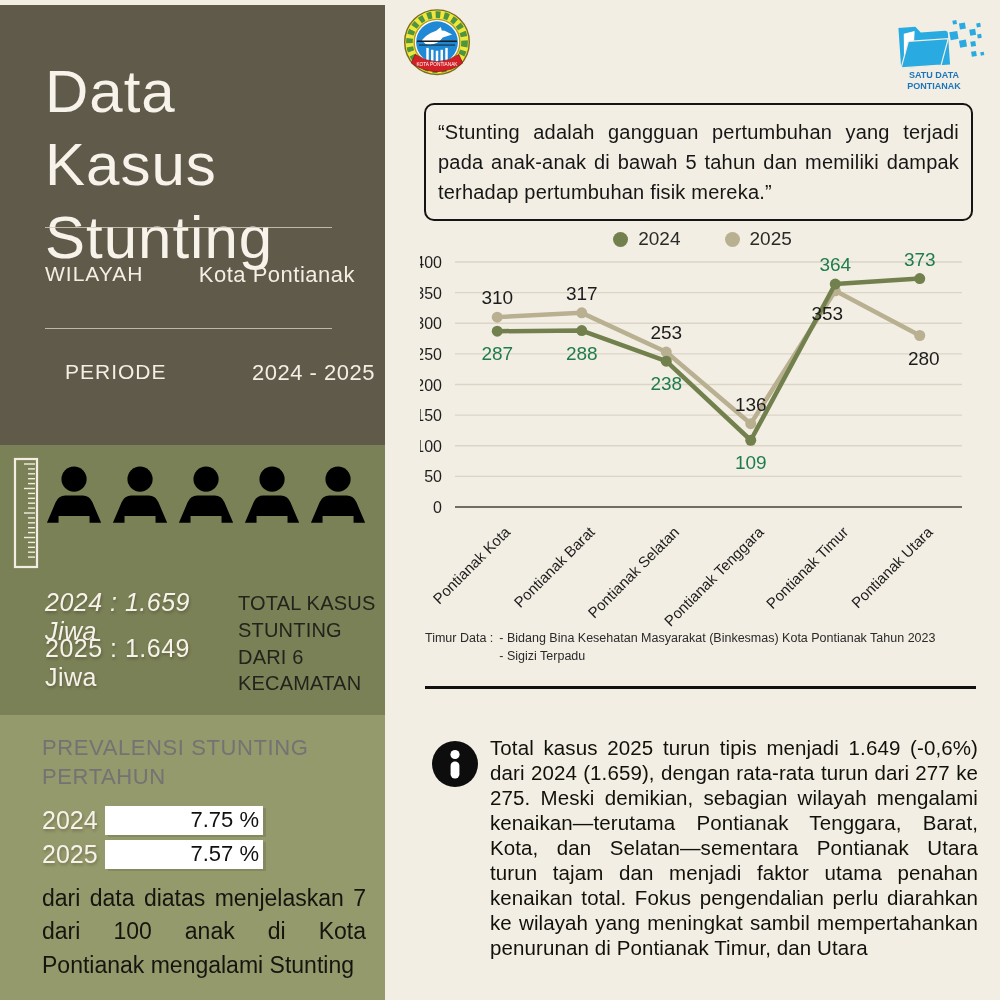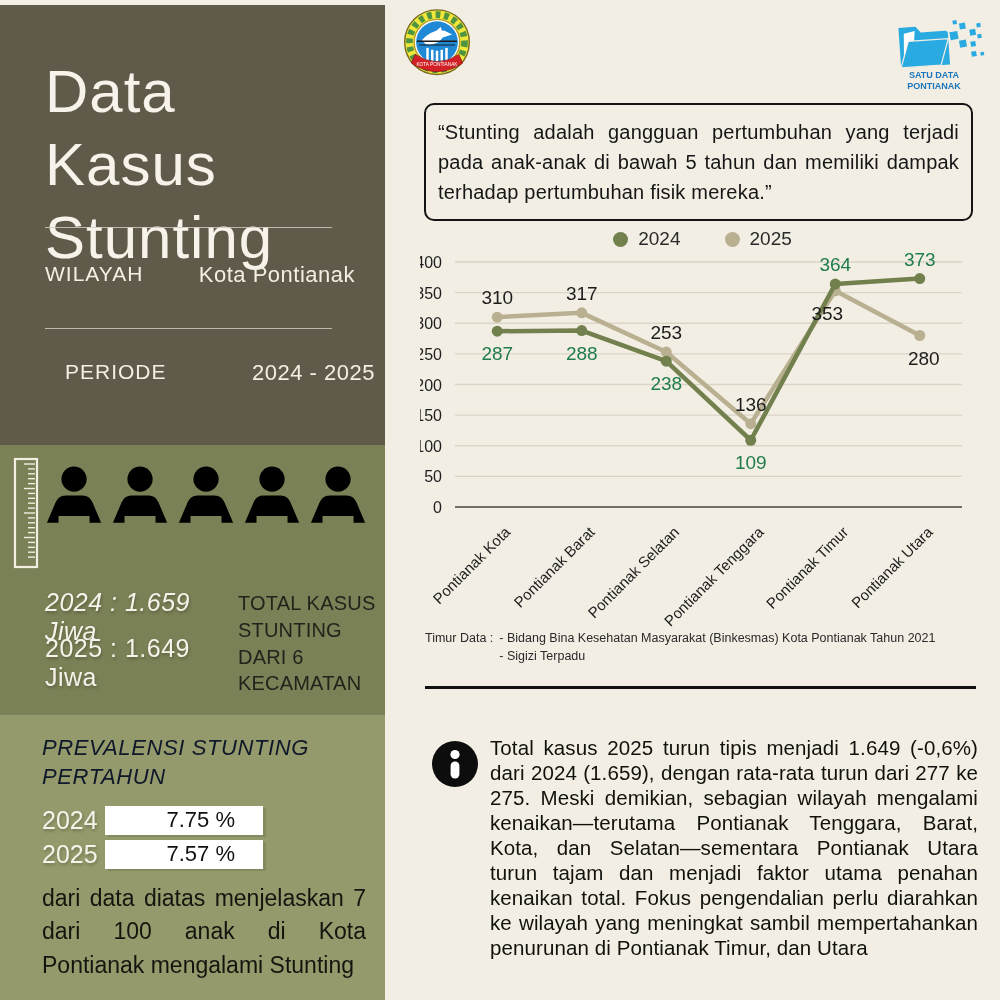--- a/index.html
+++ b/index.html
@@ -26,26 +26,26 @@
   .babies{left:44px;top:462px;display:flex;gap:4px;}
   .baby{width:62px;height:102px;}
   .stat{left:45px;width:200px;font-size:25px;color:#f7f3ea;letter-spacing:.5px;
         text-shadow:1px 2px 3px rgba(40,40,30,.35);}
   .stat1{top:588px;font-style:italic;} .stat2{top:634px;}
   .total-label{left:238px;top:590px;width:142px;font-size:20px;line-height:1.34;
         color:#23231c;letter-spacing:.2px;}
 
   
   .prev-title{left:42px;top:733px;width:270px;font-size:22px;line-height:1.32;
-        color:#0f172a;letter-spacing:.6px;font-style:italic;}
+        color:#737373;letter-spacing:.6px;}
   .prev-row{left:42px;height:30px;display:flex;align-items:center;}
   .prev-row1{top:805px;} .prev-row2{top:839px;}
   .prev-year{width:63px;font-size:25px;color:#f7f3ea;text-shadow:1px 2px 3px rgba(40,40,30,.3);}
   .prev-box{width:158px;height:29px;background:#ffffff;display:flex;align-items:center;
-        justify-content:flex-end;padding-right:28px;box-sizing:border-box;
+        justify-content:flex-end;padding-right:4px;box-sizing:border-box;
         box-shadow:3px 2px 0 rgba(60,60,45,.18);}
   .prev-val{font-size:22px;color:#101010;}
   .prev-note{left:42px;top:882px;width:324px;font-size:23px;line-height:1.45;
         text-align:justify;color:#15150f;}
 
   
   .emblem{left:399px;top:6px;}
   .satudata{left:888px;top:10px;}
   .quote-box{left:424px;top:103px;width:549px;border:2px solid #141414;border-radius:10px;
         padding:12px 12px;box-sizing:border-box;background:#f2eee3;}
@@ -274,21 +274,21 @@
         <text x="246.25" y="113.0375" text-anchor="middle" class="vlabel" fill="#1c1c1c">253</text>
         <text x="330.75" y="184.7" text-anchor="middle" class="vlabel" fill="#1c1c1c">136</text>
         <text x="407.25" y="93.7875" text-anchor="middle" class="vlabel" fill="#1c1c1c">353</text>
         <text x="503.75" y="138.5" text-anchor="middle" class="vlabel" fill="#1c1c1c">280</text>
       </svg>
   </div>
 
   <div class="abs source">
     <span>Timur Data :</span>
     <span>
-      <div>- Bidang Bina Kesehatan Masyarakat (Binkesmas) Kota Pontianak Tahun 2021</div>
+      <div>- Bidang Bina Kesehatan Masyarakat (Binkesmas) Kota Pontianak Tahun 2023</div>
       <div>- Sigizi Terpadu</div>
     </span>
   </div>
 
   <div class="abs divider"></div>
 
   <div class="abs info-icon">
     <svg width="46" height="46" viewBox="0 0 46 46">
       <circle cx="23" cy="13.5" r="4.6" fill="#fff"></circle>
       <rect x="18.6" y="20.5" width="8.8" height="17" rx="4.2" fill="#fff"></rect>

